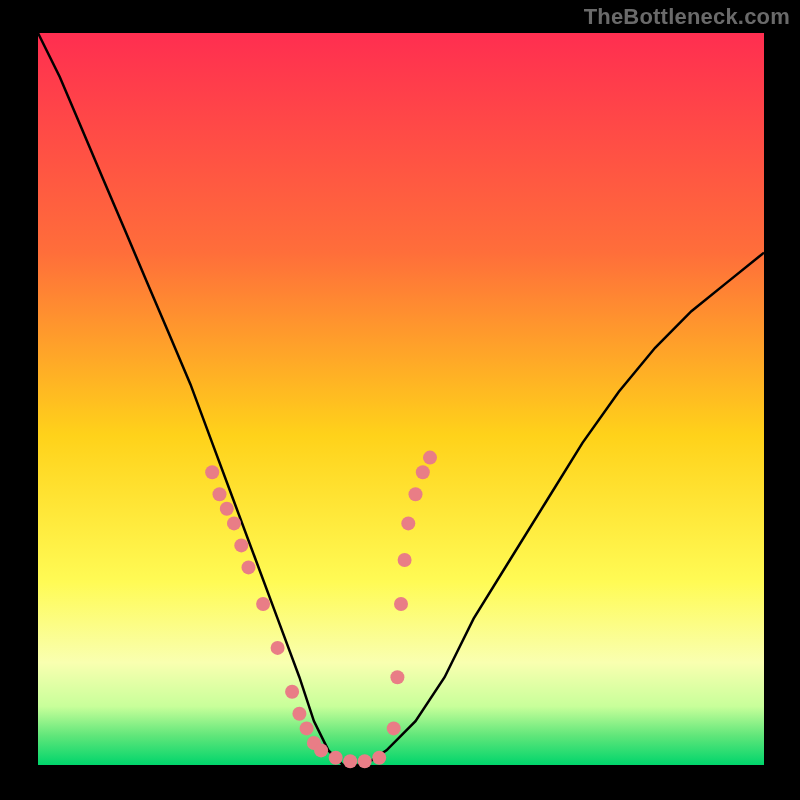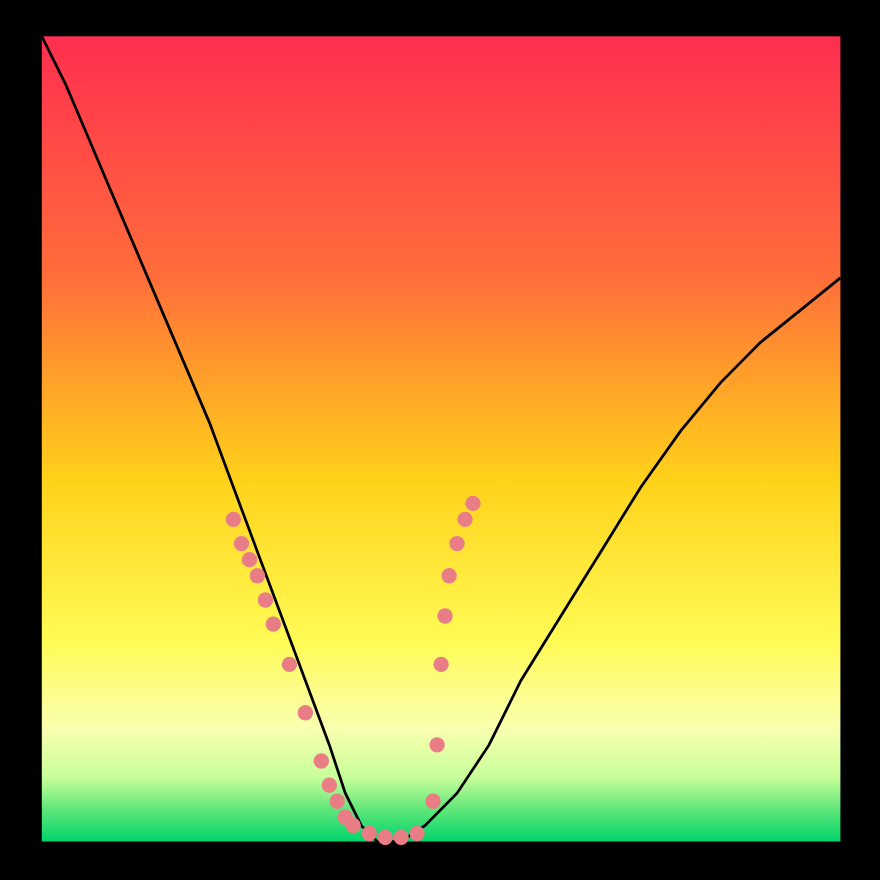--- a/index.html
+++ b/index.html
@@ -32,20 +32,21 @@
     left: 0;
     top: 0;
     width: 800px;
     height: 800px;
   }
 </style>
 </head>
 <body>
 
 <div class="frame">
+  <div class="watermark">TheBottleneck.com</div>
 
   <svg class="plot" viewBox="0 0 800 800">
     <defs>
       <linearGradient id="bg-grad" x1="0" y1="0" x2="0" y2="1">
         <stop id="g0" offset="0%" stop-color="#ff2e50"></stop>
         <stop id="g1" offset="30%" stop-color="#ff6e3a"></stop>
         <stop id="g2" offset="55%" stop-color="#ffd21a"></stop>
         <stop id="g3" offset="75%" stop-color="#fffb55"></stop>
         <stop id="g4" offset="86%" stop-color="#f9ffb0"></stop>
         <stop id="g5" offset="92%" stop-color="#c8ff9a"></stop>

